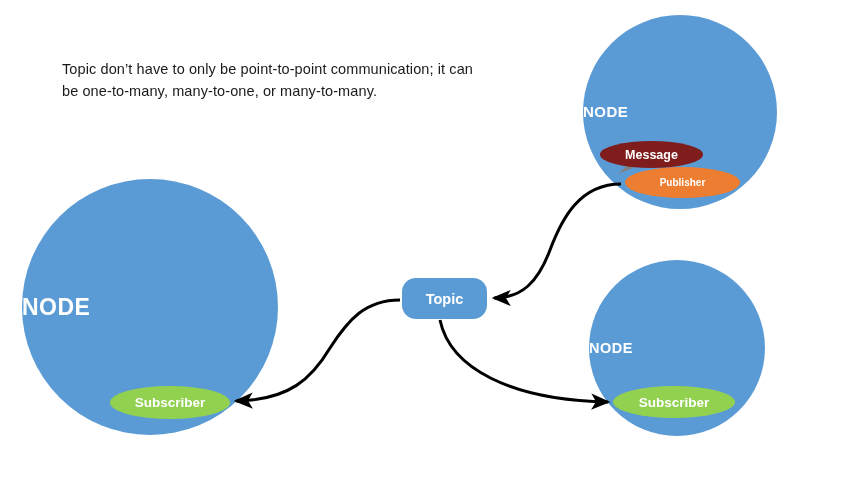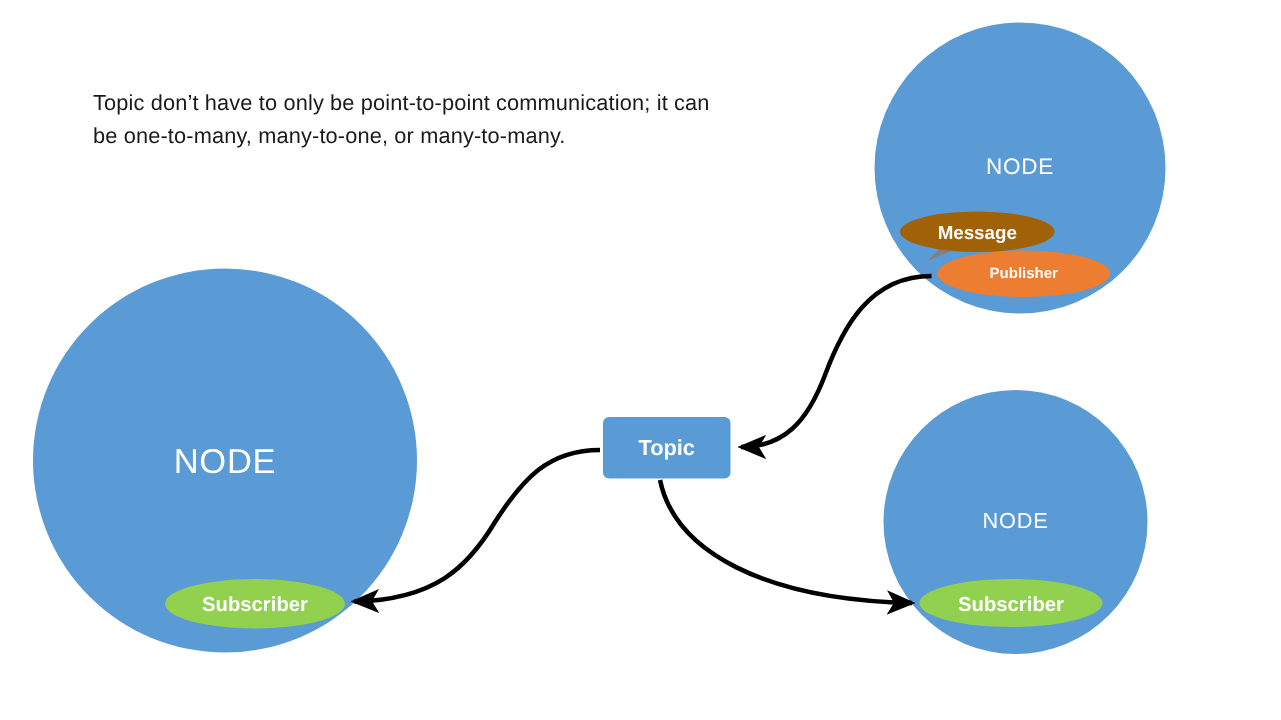--- a/index.html
+++ b/index.html
@@ -29,22 +29,21 @@
     letter-spacing: 0.1px;
   }
   .node-circle {
     position: absolute;
     border-radius: 50%;
     background: #5b9bd5;
   }
   .node-label {
     position: absolute;
     color: #ffffff;
-    font-weight: normal;
-    text-align: center;
+    font-weight: bold;
     white-space: nowrap;
     letter-spacing: 0.5px;
   }
   #node-left {
     left: 22px;
     top: 179px;
     width: 256px;
     height: 256px;
   }
   #node-left-label {
@@ -112,21 +111,21 @@
     background: #ed7d31;
     font-size: 10px;
   }
 
   #message-bubble {
     position: absolute;
     left: 600px;
     top: 141px;
     width: 103px;
     height: 27px;
-    background: #a16207;
+    background: #7f1d1d;
     border-radius: 50%;
     display: flex;
     align-items: center;
     justify-content: center;
     color: #ffffff;
     font-weight: bold;
     font-size: 12.5px;
     white-space: nowrap;
     z-index: 4;
   }
@@ -141,21 +140,21 @@
     z-index: 3;
   }
 
   #topic-box {
     position: absolute;
     left: 402px;
     top: 278px;
     width: 85px;
     height: 41px;
     background: #5b9bd5;
-    border-radius: 4px;
+    border-radius: 14px;
     display: flex;
     align-items: center;
     justify-content: center;
     color: #ffffff;
     font-weight: bold;
     font-size: 14.5px;
     z-index: 6;
   }
 
   #arrows {

